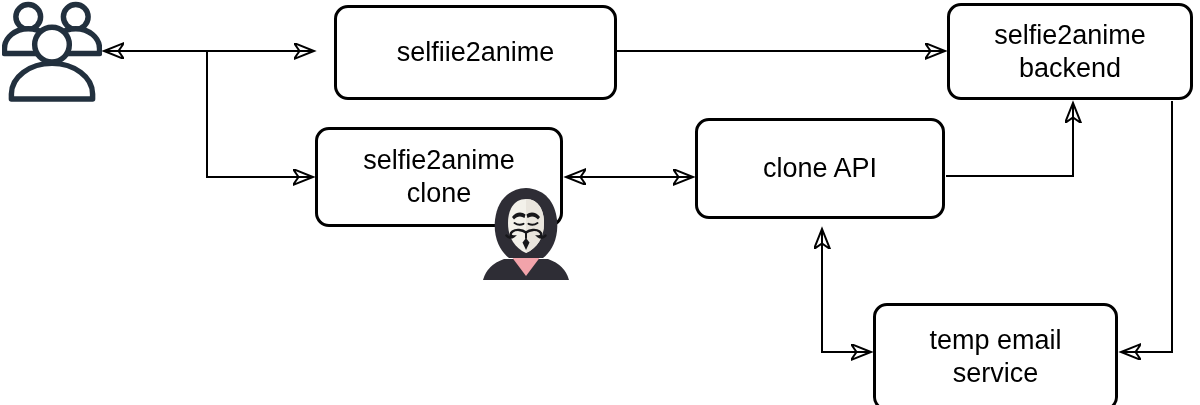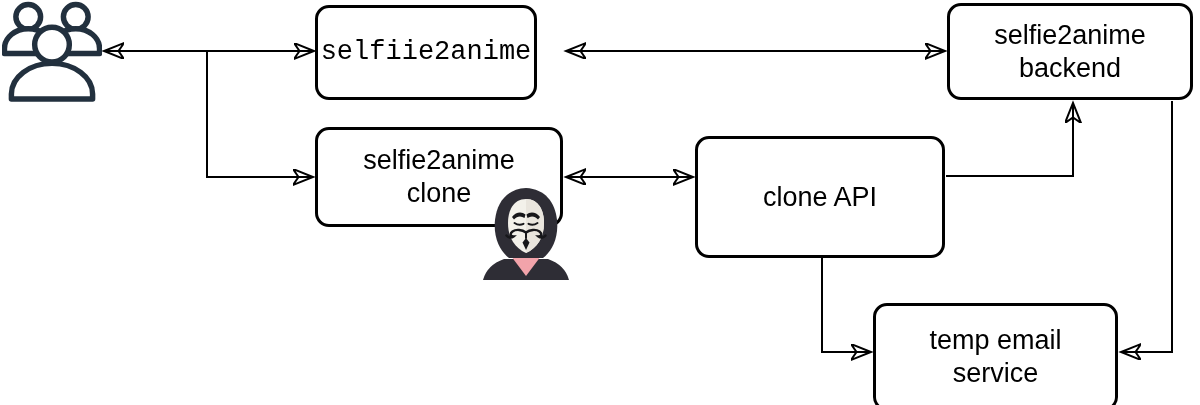--- a/index.html
+++ b/index.html
@@ -40,24 +40,24 @@
     justify-content: center;
     z-index: 2;
   }
   .node .label {
     font-size: 27px;
     line-height: 1.22;
     color: #000000;
     text-align: center;
     white-space: pre-line;
   }
-  .node-app        { left: 315px; top: 5px;   width: 222px; height: 95px; font-family: Liberation Mono, monospace;  }
+  .node-app        { left: 334px; top: 5px;   width: 283px; height: 95px;  }
   .node-backend    { left: 947px; top: 3px;   width: 246px; height: 97px;  }
   .node-clone      { left: 315px; top: 127px; width: 248px; height: 100px; }
-  .node-clone-api  { left: 695px; top: 136px; width: 250px; height: 122px; }
+  .node-clone-api  { left: 695px; top: 118px; width: 250px; height: 101px; }
   .node-temp-email { left: 873px; top: 303px; width: 245px; height: 108px;  }
   .icon-users {
     position: absolute;
     left: 2px;
     top: 1px;
     width: 100px;
     height: 101px;
     z-index: 2;
   }
   .icon-hacker {

